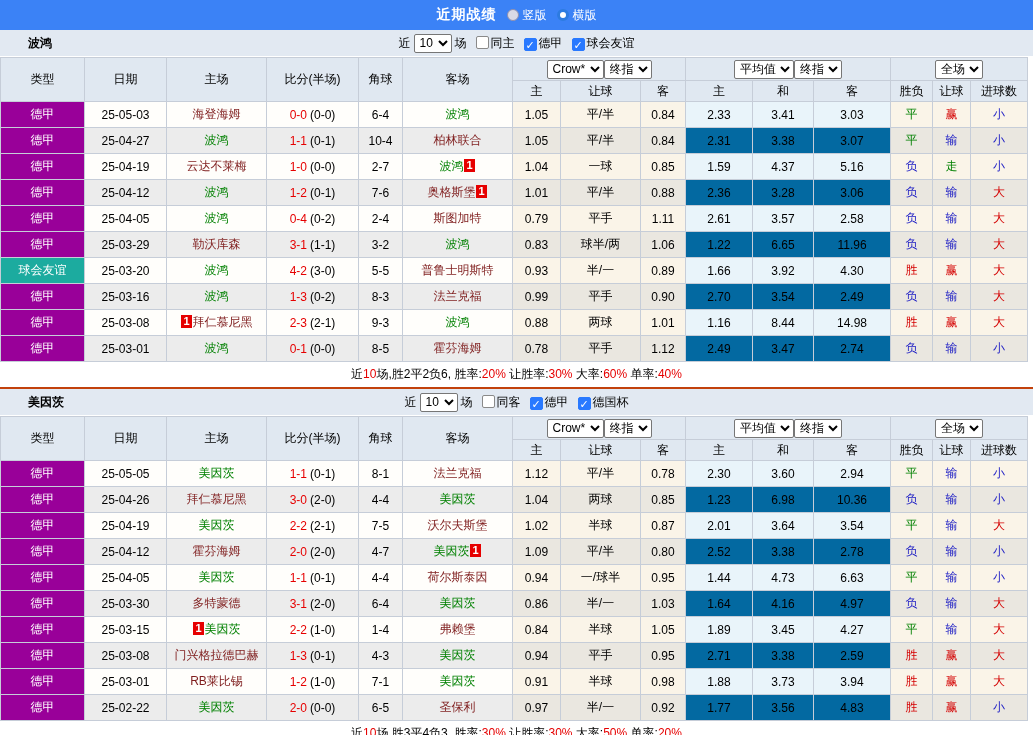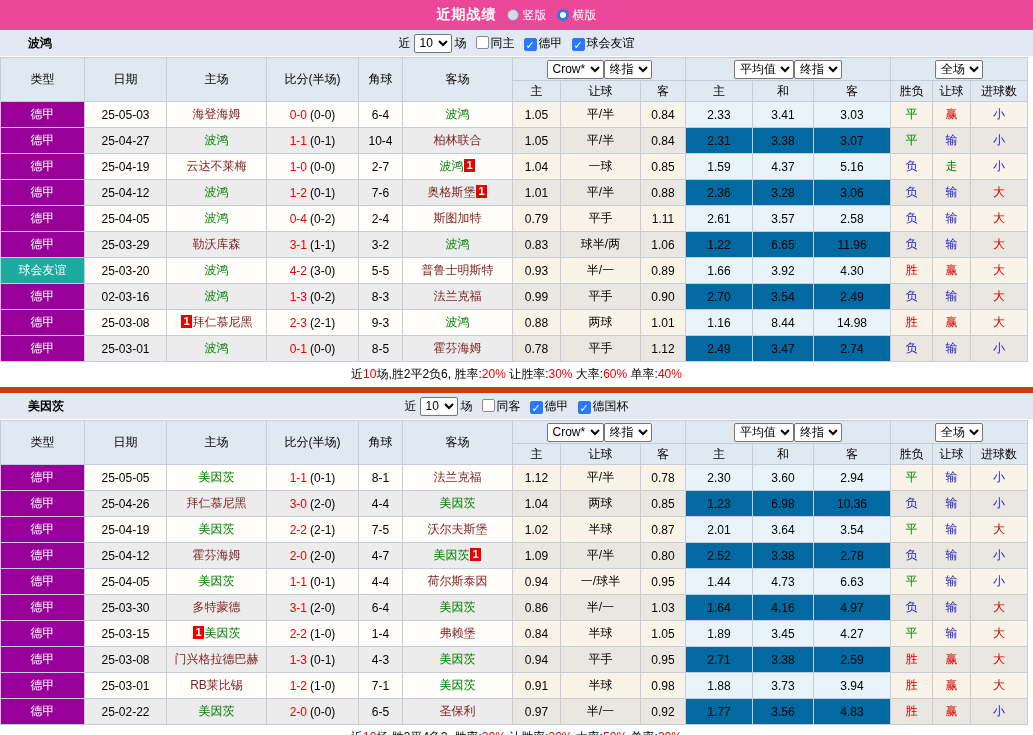--- a/index.html
+++ b/index.html
@@ -1,17 +1,17 @@
 <!DOCTYPE html>
 <html><head>
 <meta charset="utf-8">
 <style>
   html,body{margin:0;padding:0;}
   body{width:1033px;background:#fff;font-family:"Liberation Sans","DejaVu Sans",sans-serif;font-size:12px;color:#000;}
-  .topbar{height:30px;background:#ec4899;display:flex;align-items:center;justify-content:center;gap:10px;color:#fff;}
+  .topbar{height:30px;background:#3b82f6;display:flex;align-items:center;justify-content:center;gap:10px;color:#fff;}
   .topbar .title{font-weight:bold;font-size:14px;letter-spacing:1px;}
   .radio-label{display:flex;align-items:center;gap:4px;font-size:12px;cursor:default;}
   .radio{display:inline-block;width:12px;height:12px;border-radius:50%;box-sizing:border-box;}
   .radio-off{background:#d9dae6;border:1px solid #8f8fae;}
   .radio-on{background:#fff;border:3px solid #2d7be0;}
   .filterbar{height:26px;background:#e2e9f2;position:relative;display:flex;align-items:center;border-bottom:1px solid #fff;}
   .team-name{position:absolute;left:28px;font-weight:bold;}
   .filter-controls{margin:0 auto;display:flex;align-items:center;gap:3px;}
   select{font-family:inherit;font-size:12px;height:19px;border:1px solid #767676;border-radius:2px;background:#fff;padding:0 1px;}
   .cb-box{display:inline-block;width:13px;height:13px;box-sizing:border-box;border:1px solid #8a8a8a;border-radius:2px;background:#fff;vertical-align:-2px;margin:0 2px 0 6px;text-align:center;line-height:12px;font-size:11px;color:#fff;}
@@ -34,21 +34,21 @@
   tr.odd td.type.lg,tr.even td.type.lg{background:#990099;}
   tr.odd td.type.fr,tr.even td.type.fr{background:#1cab9f;}
   .tname{color:#7f1d1d;cursor:pointer;}
   .tname.focus{color:#008000;}
   .badge{display:inline-block;background:#e60000;color:#fff;font-size:11px;font-weight:bold;line-height:13px;padding:0 2px;margin:0 1px;vertical-align:1px;}
   .sc{color:#e60000;}
   .sh{color:#000;margin-left:3px;}
   .r-red{color:#d40000;}
   .r-blue{color:#1c1cc4;}
   .r-green{color:#008000;}
-  .summary{height:25px;line-height:25px;text-align:center;background:#fff;border-bottom:6px solid #c2410c;}
+  .summary{height:25px;line-height:25px;text-align:center;background:#fff;border-bottom:2px solid #c2410c;}
   .summary .red{color:#e60000;}
   .ddwrap{display:flex;justify-content:center;gap:0;align-items:center;}
 </style>
 </head>
 <body>
 
 <div class="topbar">
   <span class="title">近期战绩</span>
   <label class="radio-label">
     <span class="radio radio-off"></span>
@@ -244,21 +244,21 @@
           <td class="c-odds">0.89</td>
           <td class="c-avg">1.66</td>
           <td class="c-avg">3.92</td>
           <td class="c-avg">4.30</td>
           <td class="c-res r-red">胜</td>
           <td class="c-res r-red">赢</td>
           <td class="c-res r-red">大</td>
         </tr>
         <tr class="even">
           <td class="type lg">德甲</td>
-          <td>02-03-16</td>
+          <td>25-03-16</td>
           <td><span class="tname focus">波鸿</span></td>
           <td><span class="sc">1-3</span><span class="sh">(0-2)</span></td>
           <td>8-3</td>
           <td><span class="tname">法兰克福</span></td>
           <td class="c-odds">0.99</td>
           <td class="c-odds">平手</td>
           <td class="c-odds">0.90</td>
           <td class="c-avg">2.70</td>
           <td class="c-avg">3.54</td>
           <td class="c-avg">2.49</td>

